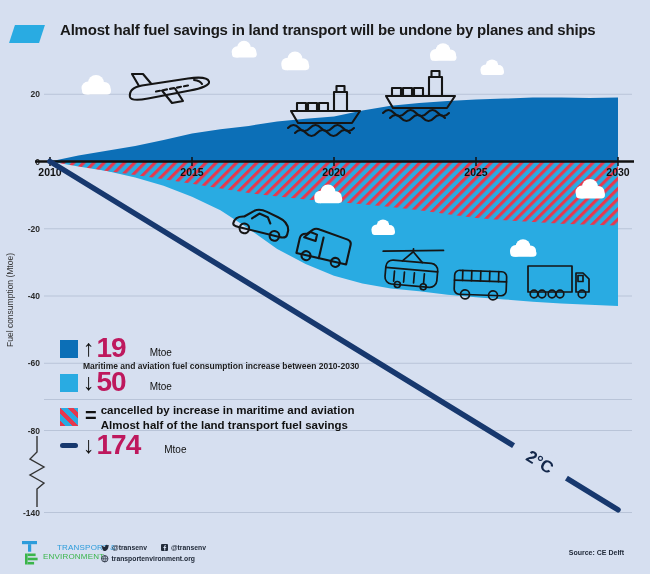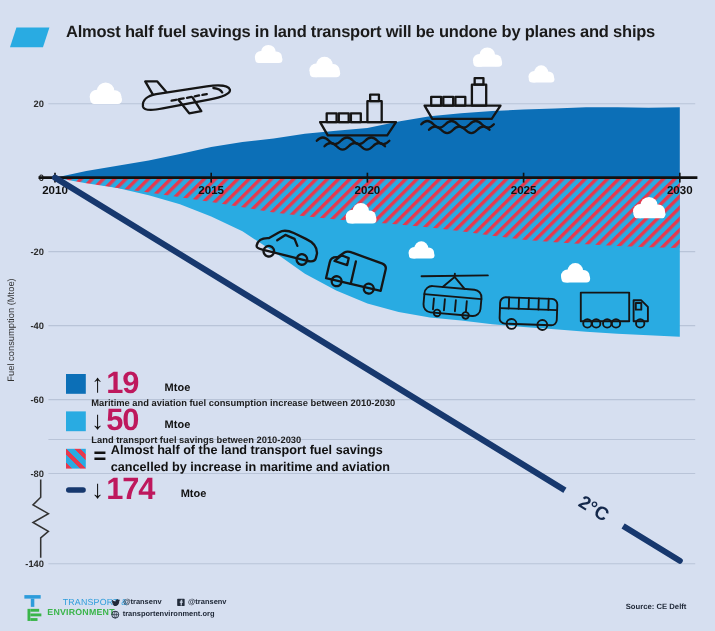--- a/index.html
+++ b/index.html
@@ -25,30 +25,30 @@
   .e1{top:334px;} .e2{top:368px;} .e3{top:402px;} .e4{top:431px;}
   .swatch{width:18px;height:18px;flex:0 0 18px;margin:6px 5px 0 0;}
   .sq-blue{background:var(--dblue,#0c6fb7);}
   .sq-cyan{background:var(--cyan,#29abe2);}
   .sq-hatch{background:repeating-linear-gradient(45deg,var(--red,#e5394e) 0 4px,var(--cyan,#29abe2) 4px 9px);}
   .sq-dash{height:5px;margin-top:12px;border-radius:2.5px;background:var(--navy,#17386e);}
   .lcol{display:flex;flex-direction:column;}
   .lrow{display:flex;align-items:flex-end;height:26px;}
   .arrow{font-size:23px;font-weight:800;line-height:24px;color:#111;margin-right:2px;}
   .big{font-size:28px;font-weight:800;line-height:25px;letter-spacing:-1px;color:#be185d;}
-  .unit{font-size:10px;font-weight:700;color:#111;margin:0 0 2px 4px;padding-left:20px;}
+  .unit{font-size:10px;font-weight:400;color:#111;margin:0 0 2px 4px;padding-left:20px;}
   .desc{font-size:8.5px;color:#1d1d1d;margin-top:1px;white-space:nowrap;font-weight:bold;}
   .eq{font-size:20px;font-weight:800;line-height:22px;color:#111;margin:2px 4px 0 2px;}
   .bolddesc{font-size:11.5px;font-weight:800;line-height:11.5px;color:#111;white-space:nowrap;margin-top:3px;}
   
   .footer{position:absolute;left:0;top:536px;width:650px;height:38px;}
   .logo-mark{position:absolute;left:22px;top:5px;}
   .brand{position:absolute;left:43px;top:7px;line-height:9px;}
   .brand-blue{font-size:8px;font-weight:400;color:var(--bblue,#2d9cdb);letter-spacing:0.2px;margin-left:14px;}
-  .brand-green{font-size:8px;font-weight:700;color:var(--bgreen,#3ab54a);letter-spacing:0.2px;}
+  .brand-green{font-size:8px;font-weight:400;color:var(--bgreen,#3ab54a);letter-spacing:0.2px;}
   .social{position:absolute;left:101px;top:7px;line-height:9.5px;}
   .soc-row{display:flex;align-items:center;gap:3px;font-size:6.8px;font-weight:700;color:#222b3a;}
   .soc-row + .soc-row{margin-top:1.5px;}
   .soc-row .gap{width:8px;}
   .source{position:absolute;right:26px;top:13px;font-size:7px;font-weight:700;color:#222b3a;}
 </style>
 </head>
 <body>
 
 <div class="canvas">
@@ -202,30 +202,29 @@
     </div>
 
     <div class="lentry e2">
       <span class="swatch sq-cyan"></span>
       <div class="lcol">
         <div class="lrow">
           <span class="arrow">↓</span>
           <span class="big">50</span>
           <span class="unit">Mtoe</span>
         </div>
-        <div class="desc">Land transport fuel savings between 2010-2030</div>
       </div>
     </div>
 
     <div class="lentry e3">
       <span class="swatch sq-hatch"></span>
       <span class="eq">=</span>
       <div class="lcol">
+        <div class="bolddesc">cancelled by increase in maritime and aviation</div>
         <div class="bolddesc">Almost half of the land transport fuel savings</div>
-        <div class="bolddesc">cancelled by increase in maritime and aviation</div>
       </div>
     </div>
 
     <div class="lentry e4">
       <span class="swatch sq-dash"></span>
       <div class="lcol">
         <div class="lrow">
           <span class="arrow">↓</span>
           <span class="big">174</span>
           <span class="unit">Mtoe</span>

